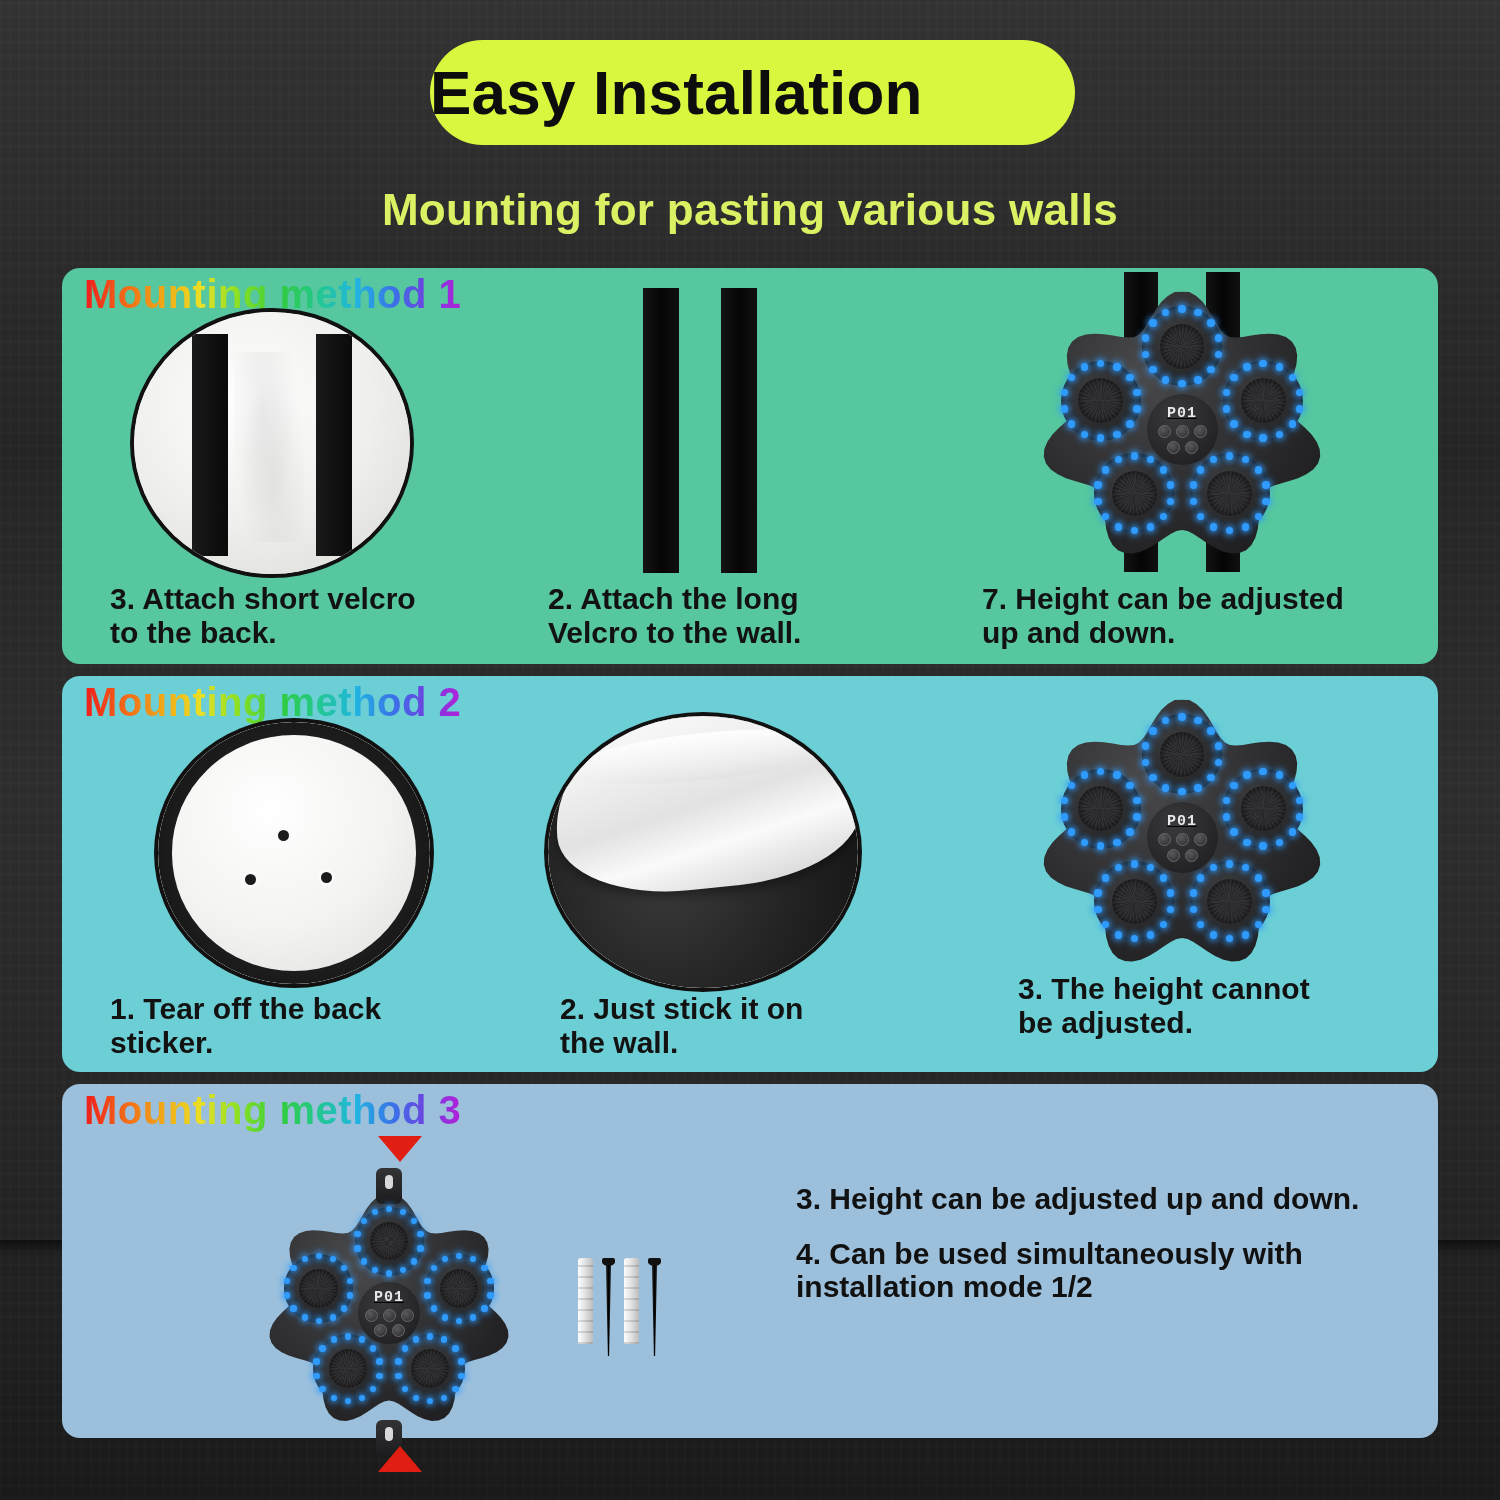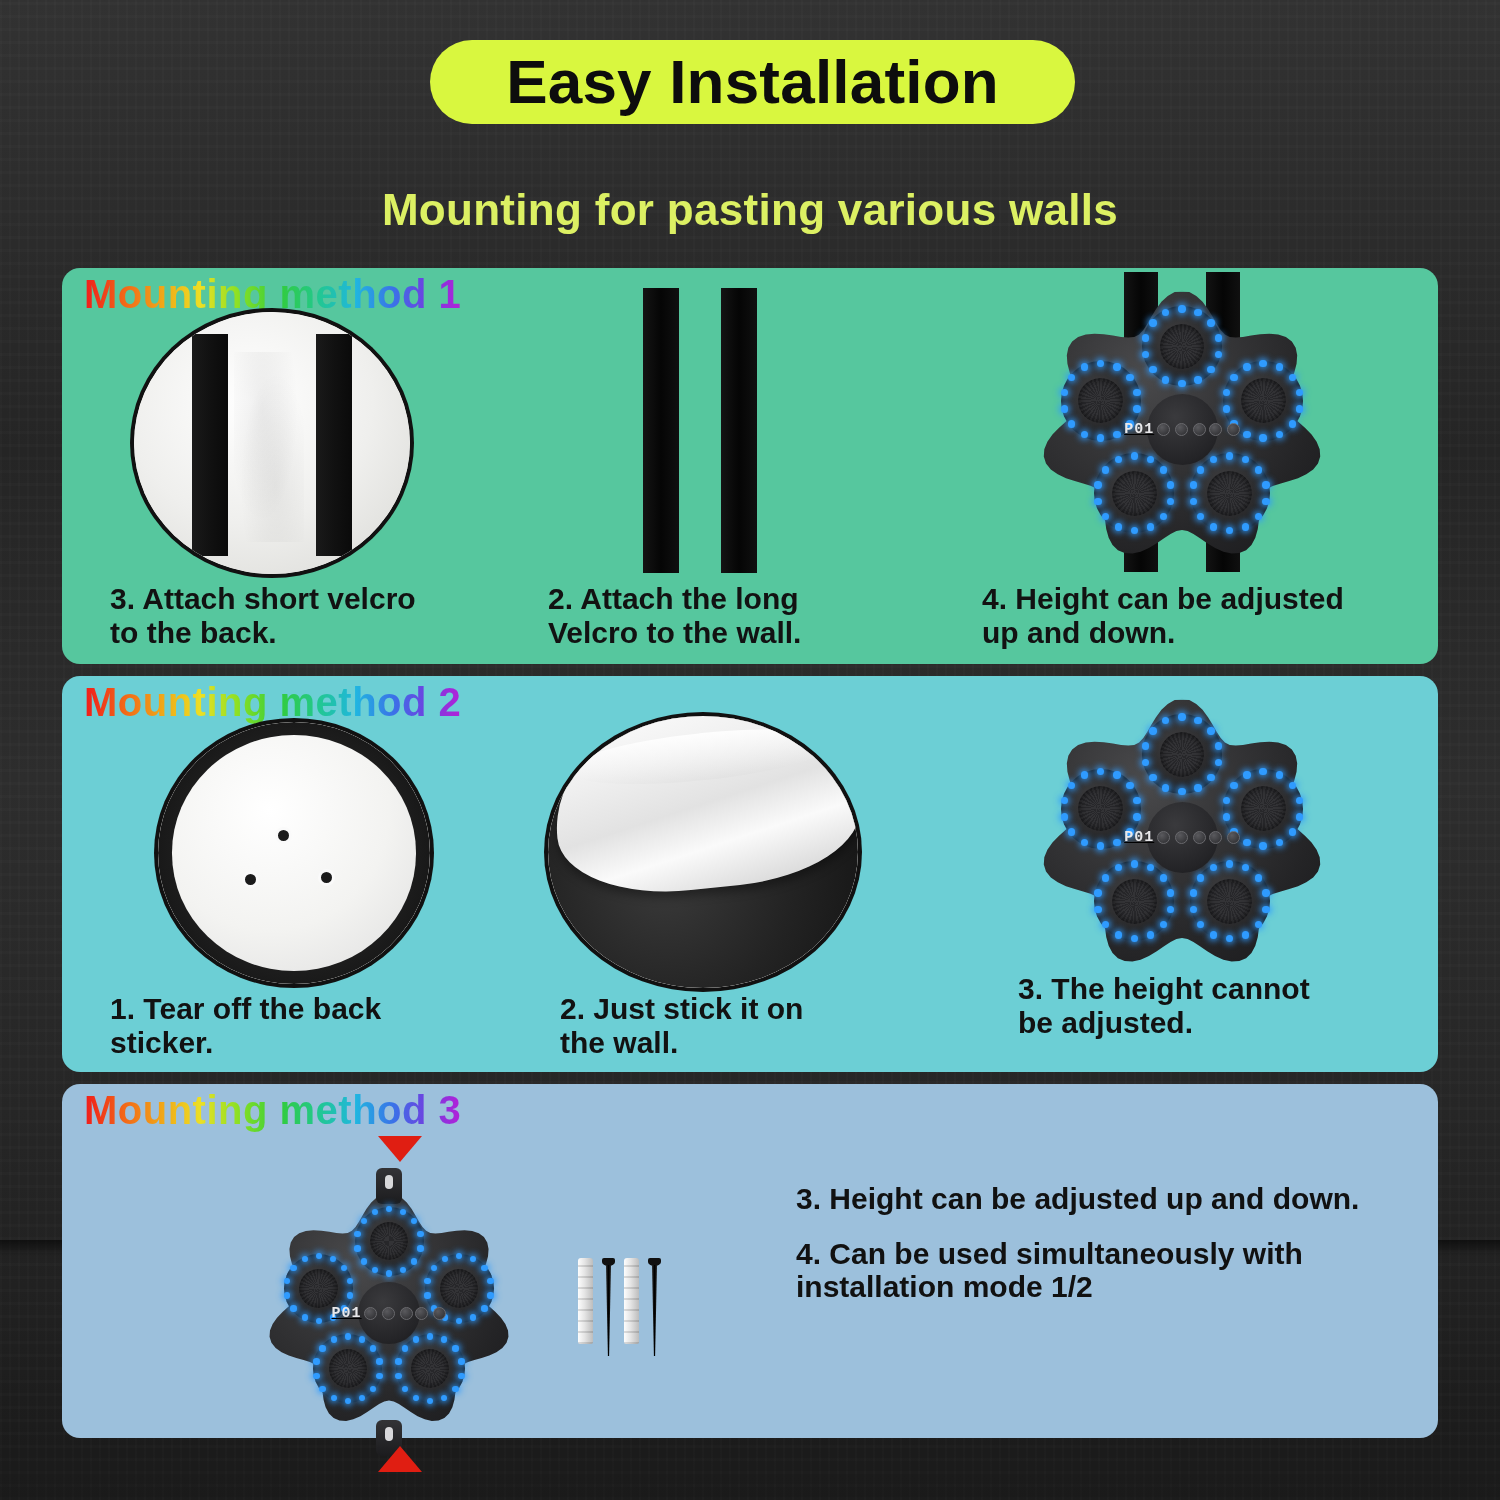--- a/index.html
+++ b/index.html
@@ -43,24 +43,24 @@
     content: "";
     position: absolute;
     left: 0; right: 0; top: 1240px; height: 16px;
     background: linear-gradient(180deg, rgba(0,0,0,.55), rgba(0,0,0,0));
   }
 
   
   .title-pill {
     position: absolute;
     left: 430px; top: 40px;
-    width: 645px; height: 84px;
+    width: 645px; height: 105px;
     background: #d9f73f;
     border-radius: 54px;
-    display: flex; align-items: center; justify-content: center;
+    display: flex; align-items: center; 
   }
   .title-pill h1 {
     font-size: 62px;
     font-weight: 600;
     color: #0d0d0d;
     letter-spacing: .2px;
     line-height: 1;
   }
   .subtitle {
     position: absolute;
@@ -188,21 +188,21 @@
     position: absolute;
     width: 9%; height: 9%;
     border-radius: 50%;
     background: #2f9bff;
     box-shadow: 0 0 6px 2px rgba(47,155,255,.85);
   }
   .ctrl-hub {
     position: absolute;
     border-radius: 50%;
     background: radial-gradient(circle at 40% 32%, #3a3a3d, #242427 70%, #18181a 100%);
-    display: flex; flex-direction: row; align-items: center; justify-content: center;
+    display: flex; flex-direction: column; align-items: center; justify-content: center;
     gap: 4%;
     text-decoration: underline;
   }
   .ctrl-hub .screen {
     font-size: 15px;
     font-weight: 700;
     color: #e8e8ea;
     letter-spacing: 1px;
     font-family: "Liberation Mono", monospace;
   }
@@ -445,21 +445,21 @@
         <div class="mini-btn"></div>
         <div class="mini-btn"></div>
       </div>
     </div>
   </div>
 
 <div class="cell-caption" style="left:110px; top:582px;">3. Attach short velcro
     to the back.</div>
 <div class="cell-caption" style="left:548px; top:582px;">2. Attach the long
     Velcro to the wall.</div>
-<div class="cell-caption" style="left:982px; top:582px;">4. Height can be adjusted
+<div class="cell-caption" style="left:982px; top:582px;">7. Height can be adjusted
     up and down.</div>
 
 <div class="panel" id="panel-2"></div>
 <div class="method-label" style="left:84px; top:680px;">Mounting method 2</div>
 
 <div class="photo-circle" id="sticker-disc">
   <div class="rim"></div>
   <div class="face"></div>
   <div class="hole" style="left:43%; top:40%;"></div>
   <div class="hole" style="left:31%; top:57%;"></div>

